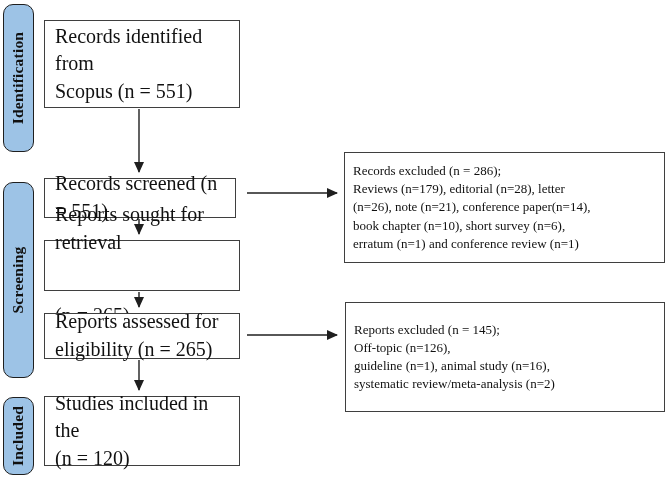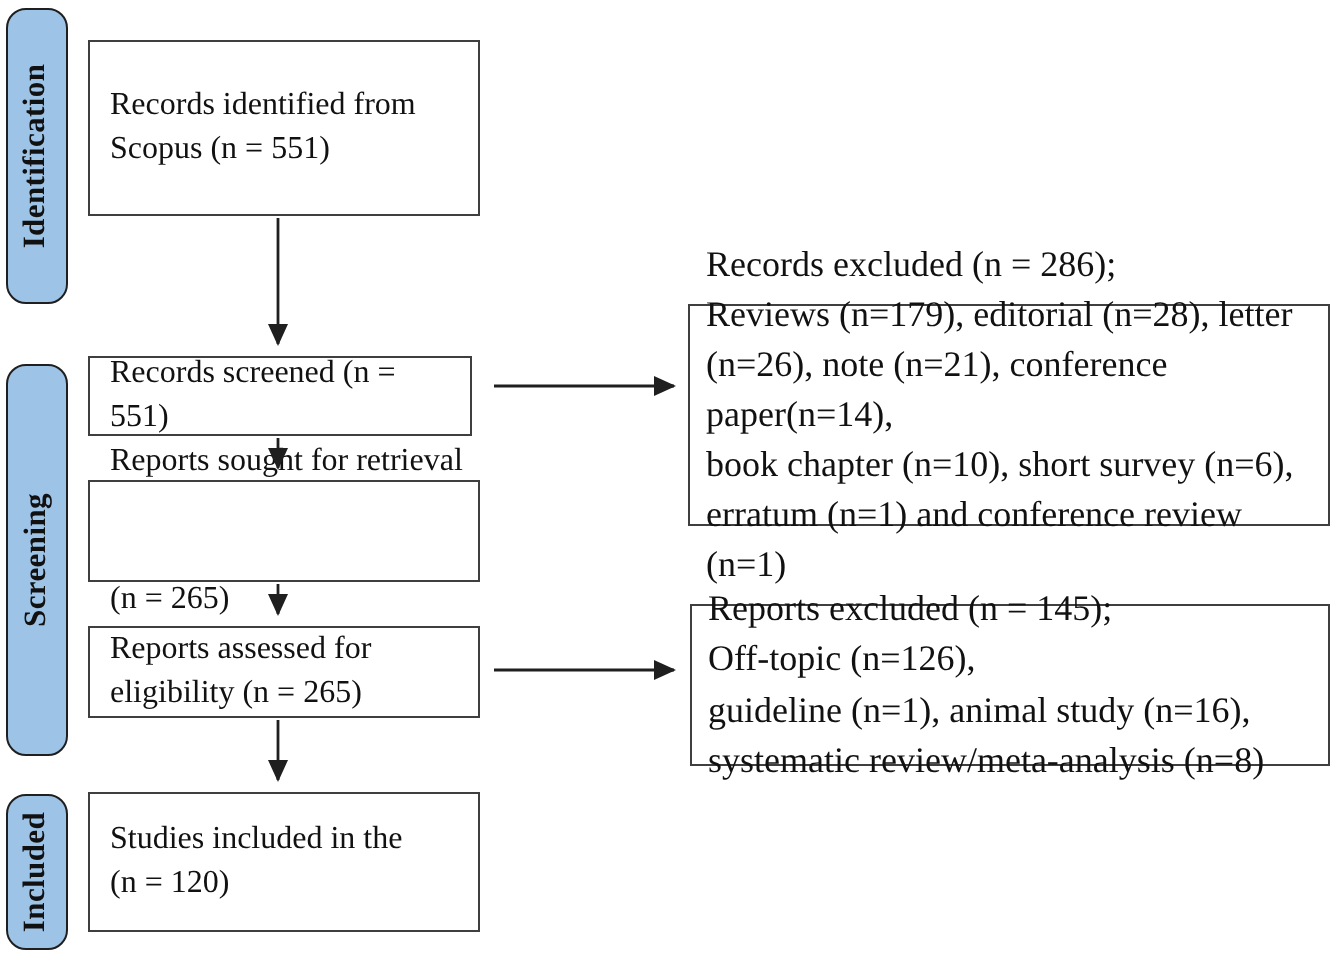--- a/index.html
+++ b/index.html
@@ -34,34 +34,34 @@
     letter-spacing: 0.2px;
   }
   .fbox {
     position: absolute;
     background: #ffffff;
     border: 1.6px solid #3f3f3f;
     box-sizing: border-box;
     display: flex;
     flex-direction: column;
     justify-content: center;
-    font-size: 16px;
+    font-size: 20px;
     line-height: 1.38;
     padding-left: 10px;
     padding-right: 4px;
   }
   .xbox {
     position: absolute;
     background: #ffffff;
     border: 1.6px solid #3f3f3f;
     box-sizing: border-box;
     display: flex;
     flex-direction: column;
     justify-content: center;
-    font-size: 18px;
+    font-size: 13px;
     line-height: 1.39;
     padding-left: 8px;
     padding-right: 2px;
   }
   #arrow-layer {
     position: absolute;
     left: 0;
     top: 0;
     pointer-events: none;
   }
@@ -70,21 +70,21 @@
   #stage-screening      { left: 3px;  top: 182px; width: 31px; height: 196px; }
   #stage-included       { left: 3px;  top: 397px; width: 31px; height: 78px; }
   
   #box-records-identified { left: 44px; top: 20px;  width: 196px; height: 88px; }
   #box-records-screened   { left: 44px; top: 178px; width: 192px; height: 40px; }
   #box-reports-sought     { left: 44px; top: 240px; width: 196px; height: 51px; gap: 46px; }
   #box-reports-assessed   { left: 44px; top: 313px; width: 196px; height: 46px; }
   #box-studies-included   { left: 44px; top: 396px; width: 196px; height: 70px; }
   
   #box-records-excluded { left: 344px; top: 152px; width: 321px; height: 111px; }
-  #box-reports-excluded { left: 345px; top: 302px; width: 320px; height: 81px; }
+  #box-reports-excluded { left: 345px; top: 302px; width: 320px; height: 110px; }
 </style>
 </head>
 <body>
 
 <div id="canvas">
 
   <div class="stage" id="stage-identification">
     <span>Identification</span>
   </div>
   <div class="stage" id="stage-screening">
@@ -118,21 +118,21 @@
     <span>Records excluded (n = 286);</span>
     <span>Reviews (n=179), editorial (n=28), letter</span>
     <span>(n=26), note (n=21), conference paper(n=14),</span>
     <span>book chapter (n=10), short survey (n=6),</span>
     <span>erratum (n=1) and conference review (n=1)</span>
   </div>
   <div class="xbox" id="box-reports-excluded">
     <span>Reports excluded (n = 145);</span>
     <span>Off-topic (n=126),</span>
     <span>guideline (n=1), animal study (n=16),</span>
-    <span>systematic review/meta-analysis (n=8)</span>
+    <span>systematic review/meta-analysis (n=2)</span>
   </div>
 
   <svg id="arrow-layer" width="669" height="479">
     <defs>
       <marker id="ah" markerUnits="userSpaceOnUse" markerWidth="11" markerHeight="10" refX="10" refY="5" orient="auto">
         <path d="M0,0 L11,5 L0,10 z" fill="#1f1f1f"></path>
       </marker>
     </defs>
     <line x1="139" y1="109" x2="139" y2="172" stroke="#1f1f1f" stroke-width="1.4" marker-end="url(#ah)"></line>
     <line x1="139" y1="219" x2="139" y2="234" stroke="#1f1f1f" stroke-width="1.4" marker-end="url(#ah)"></line>

